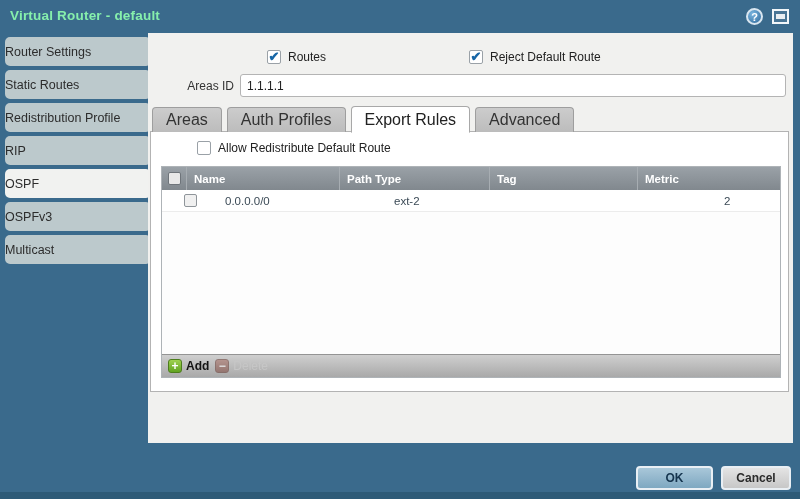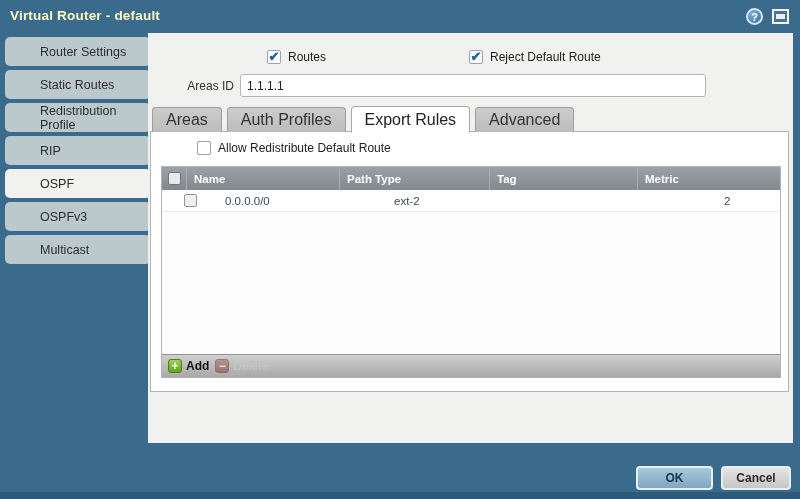--- a/index.html
+++ b/index.html
@@ -9,21 +9,21 @@
     font-family:"Liberation Sans", sans-serif;
     background:#3a6a8c;
     overflow:hidden;
     font-size:12px;
     color:#2e2e2e;
   }
   
   .titlebar { position:absolute; top:0; left:0; right:0; height:33px; }
   .title-text {
     position:absolute; left:10px; top:8px;
-    color:#fef9c3; font-weight:bold; font-size:13.5px; letter-spacing:.2px;
+    color:#86efac; font-weight:bold; font-size:13.5px; letter-spacing:.2px;
   }
   .help-icon {
     position:absolute; right:37px; top:8px; width:17px; height:17px;
     border-radius:50%;
     background:radial-gradient(circle at 35% 30%, #7ab6e0, #2f6899);
     border:2px solid #d9e6f0;
     color:#ffffff; font-weight:bold; font-size:11px;
     display:flex; align-items:center; justify-content:center; cursor:pointer;
   }
   .window-icon {
@@ -32,21 +32,21 @@
     display:flex; align-items:center; justify-content:center; cursor:pointer;
   }
   .window-icon .bar { width:9px; height:5px; background:#e9eef2; }
   
   .bottom-strip { position:absolute; left:0; right:0; bottom:0; height:7px; background:#2d5a77; }
   
   .sidebar { position:absolute; left:0; top:33px; width:148px; bottom:0; }
   .side-item {
     margin:4px 0 0 5px; width:144px; height:29px;
     background:#bcc9cc; border-radius:5px 3px 3px 5px;
-    display:flex; align-items:center; padding-left:35px;
+    display:flex; align-items:center; padding-left:0;
     font-size:12.5px; color:#2c2c2c; cursor:pointer;
   }
   .side-item.selected { background:#f1f2f0; }
   
   .content {
     position:absolute; left:148px; top:33px; width:645px; height:410px;
     background:#f1f1ef;
   }
   
   .checkbox { width:14px; height:14px; background:#ffffff; border:1px solid #9aa1a7;
@@ -55,21 +55,21 @@
   .checkbox .mark { color:#1766a6; font-size:13px; font-weight:bold; line-height:1; margin-top:-2px; }
   .cb-row { position:absolute; display:flex; align-items:center; gap:7px; }
   .cb-enable { left:119px; top:17px; }
   .cb-reject { left:321px; top:17px; }
   .cb-label { font-size:12px; color:#222; }
   .routerid-label {
     position:absolute; left:10px; top:46px; width:76px; text-align:right;
     font-size:12px; color:#333;
   }
   .routerid-input {
-    position:absolute; left:92px; top:41px; width:466px; height:23px;
+    position:absolute; left:92px; top:41px; width:546px; height:23px;
     background:#ffffff; border:1px solid #b4b4b4; border-radius:3px;
     font-family:"Liberation Sans", sans-serif; font-size:12px; color:#222;
     padding:0 6px;
   }
   
   .tabs { position:absolute; left:4px; top:73px; display:flex; align-items:flex-end; z-index:2; }
   .tab {
     height:25px; padding:0 13px; margin-right:5px;
     background:linear-gradient(#cccccc,#bcbcbc);
     border:1px solid #9e9e9e; border-bottom:none;

